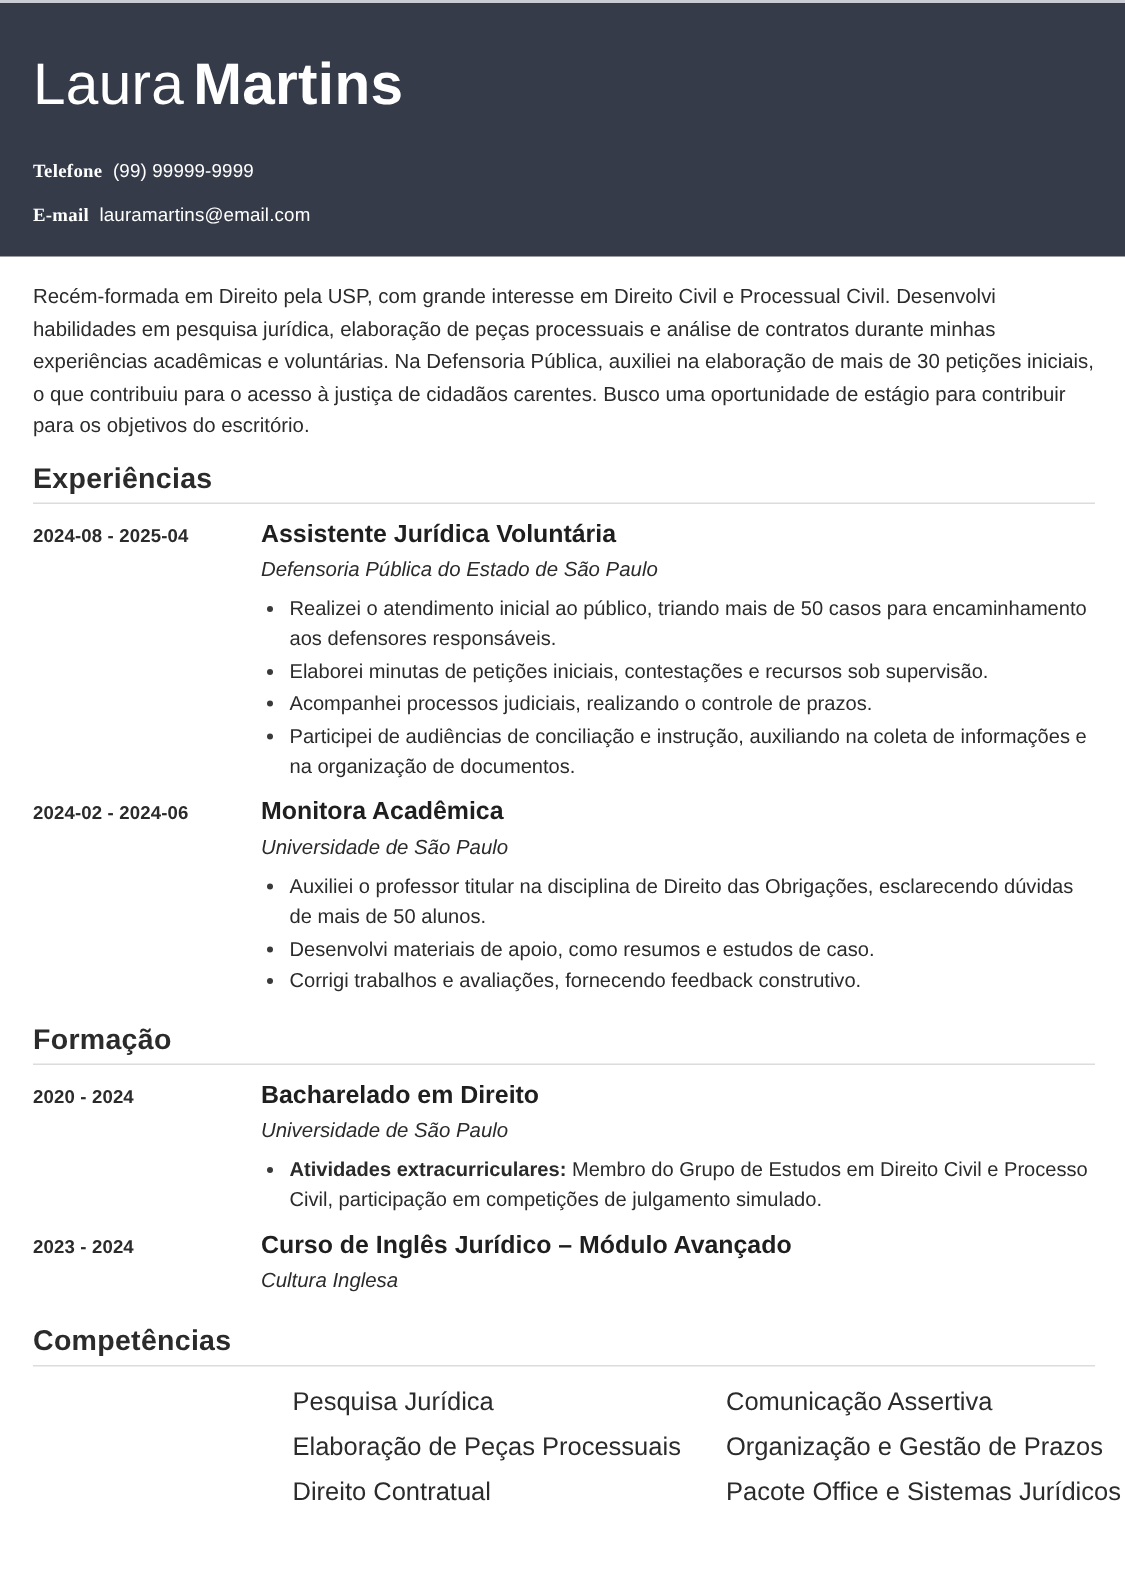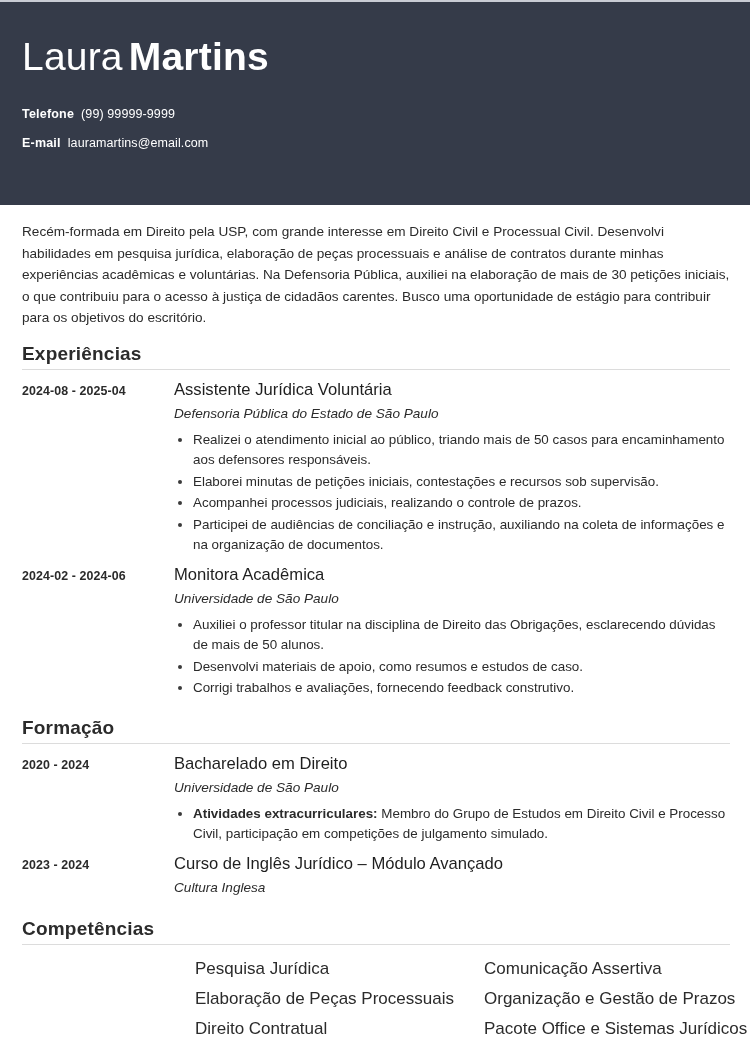--- a/index.html
+++ b/index.html
@@ -22,21 +22,21 @@
     height: 2px;
     background: #c9ccd4;
     width: 100%;
   }
 
   
   .header {
     background: #353b49;
     padding: 26px 22px 30px 22px;
     box-sizing: border-box;
-    height: 203px;
+    height: 169px;
   }
   .name {
     color: #ffffff;
     font-size: 39px;
     line-height: 46px;
     letter-spacing: 0.2px;
     margin: 6px 0 0 0;
     white-space: nowrap;
   }
   .name .first {
@@ -52,20 +52,21 @@
   .contact-row {
     color: #ffffff;
     font-size: 12.5px;
     line-height: 17px;
     margin-bottom: 12px;
     white-space: nowrap;
   }
   .contact-row .c-label {
     font-weight: 700;
     letter-spacing: 0.2px;
+    font-family: Liberation Serif, serif;
   }
   .contact-row .c-value {
     font-weight: 400;
     margin-left: 7px;
     letter-spacing: 0.1px;
   }
 
   
   .content {
     padding: 0 10px 0 22px;
@@ -112,21 +113,21 @@
     padding-top: 5px;
     white-space: nowrap;
   }
   .entry-main {
     flex: 1 1 auto;
     min-width: 0;
     padding-right: 6px;
   }
   .entry-title {
     font-size: 16.6px;
-    font-weight: 400;
+    font-weight: 700;
     color: #1f1f1f;
     line-height: 22px;
     margin: 0 0 3px 0;
   }
   .entry-org {
     font-size: 13.6px;
     font-style: italic;
     color: #2b2b2b;
     line-height: 20px;
     margin: 0 0 6px 0;

